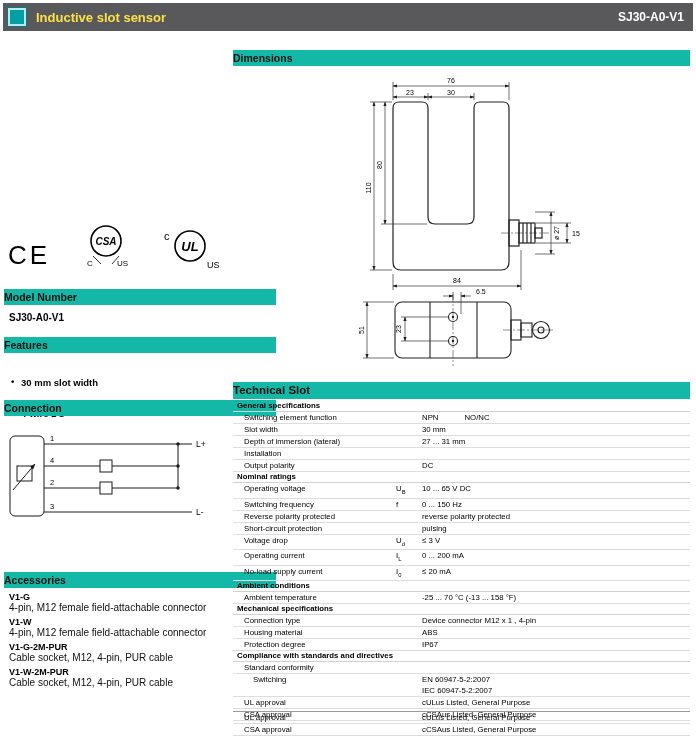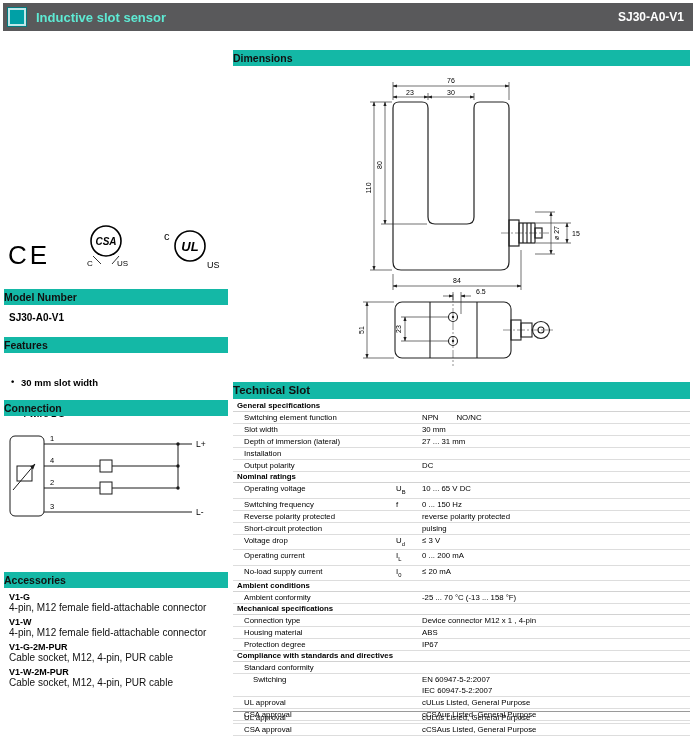--- a/index.html
+++ b/index.html
@@ -6,27 +6,27 @@
   html,body{background:#fff}
   body{width:696px;height:752px;position:relative;overflow:hidden;
        font-family:"Liberation Sans",sans-serif;color:#000;}
 
   
   .topbar{position:absolute;left:3px;top:3px;width:690px;height:28px;
           background:#59595b;display:flex;align-items:center}
   .logo{width:20px;height:20px;margin-left:4px;background:#00a0a6;
         box-shadow:inset 0 0 0 2px rgba(255,255,255,.75), inset 0 0 0 6px #00a0a6;
         border:1px solid #047a7f}
-  .topbar .title{color:#5eead4;font-weight:bold;font-size:13px;margin-left:9px}
+  .topbar .title{color:#fde047;font-weight:bold;font-size:13px;margin-left:9px}
   .topbar .part{margin-left:auto;margin-right:9px;color:#fff;font-weight:bold;font-size:12px}
 
   
   .secbar{position:absolute;height:16px;background:#14b8a6;font-size:10.5px;
           font-weight:bold;line-height:16px;color:#111}
-  .sb-left{left:4px;width:224px}
+  .sb-left{left:4px;width:272px}
   .sb-right{left:233px;width:457px}
   #bar-model{top:289px}
   #bar-features{top:337px}
   #bar-connection{top:400px}
   #bar-accessories{top:572px}
   #bar-dimensions{top:50px}
   #bar-tech{top:382px;height:17px;font-size:11.5px;line-height:17px}
 
   
   .certs{position:absolute;left:8px;top:220px;width:212px;height:50px;
@@ -47,21 +47,21 @@
   .td-table{position:absolute;left:233px;top:401px;width:457px}
   .td-cont{position:absolute;left:233px;top:711px;width:457px;border-top:1px solid #9a9a9a}
   .td-row{display:flex;align-items:flex-start;border-bottom:1px solid #ddd;
           font-size:7.8px;line-height:11px;min-height:11px}
   .td-section{font-weight:bold;padding-left:4px;min-height:10px;line-height:10px;
               border-bottom:1px solid #d2d2d2;display:block}
   .td-label{width:163px;flex:none;padding-left:11px}
   .td-sym{width:26px;flex:none}
   .td-sym sub{font-size:5.8px}
   .td-val{flex:1}
-  .td-val2{margin-left:18px}
+  .td-val2{margin-left:26px}
 
   svg text{font-family:"Liberation Sans",sans-serif}
 </style>
 </head>
 <body>
 
 <div class="topbar">
   <div class="logo"></div>
   <div class="title">Inductive slot sensor</div>
   <div class="part">SJ30-A0-V1</div>
@@ -306,21 +306,21 @@
       <div class="td-sym">I<sub>L</sub></div>
       <div class="td-val">0 ... 200 mA</div>
     </div>
     <div class="td-row">
       <div class="td-label">No-load supply current</div>
       <div class="td-sym">I<sub>0</sub></div>
       <div class="td-val">≤ 20 mA</div>
     </div>
     <div class="td-row td-section">Ambient conditions</div>
     <div class="td-row">
-      <div class="td-label">Ambient conformity</div>
+      <div class="td-label">Ambient temperature</div>
       <div class="td-sym"></div>
       <div class="td-val">-25 ... 70 °C (-13 ... 158 °F)</div>
     </div>
     <div class="td-row td-section">Mechanical specifications</div>
     <div class="td-row">
       <div class="td-label">Connection type</div>
       <div class="td-sym"></div>
       <div class="td-val">Device connector M12 x 1 , 4-pin</div>
     </div>
     <div class="td-row">

